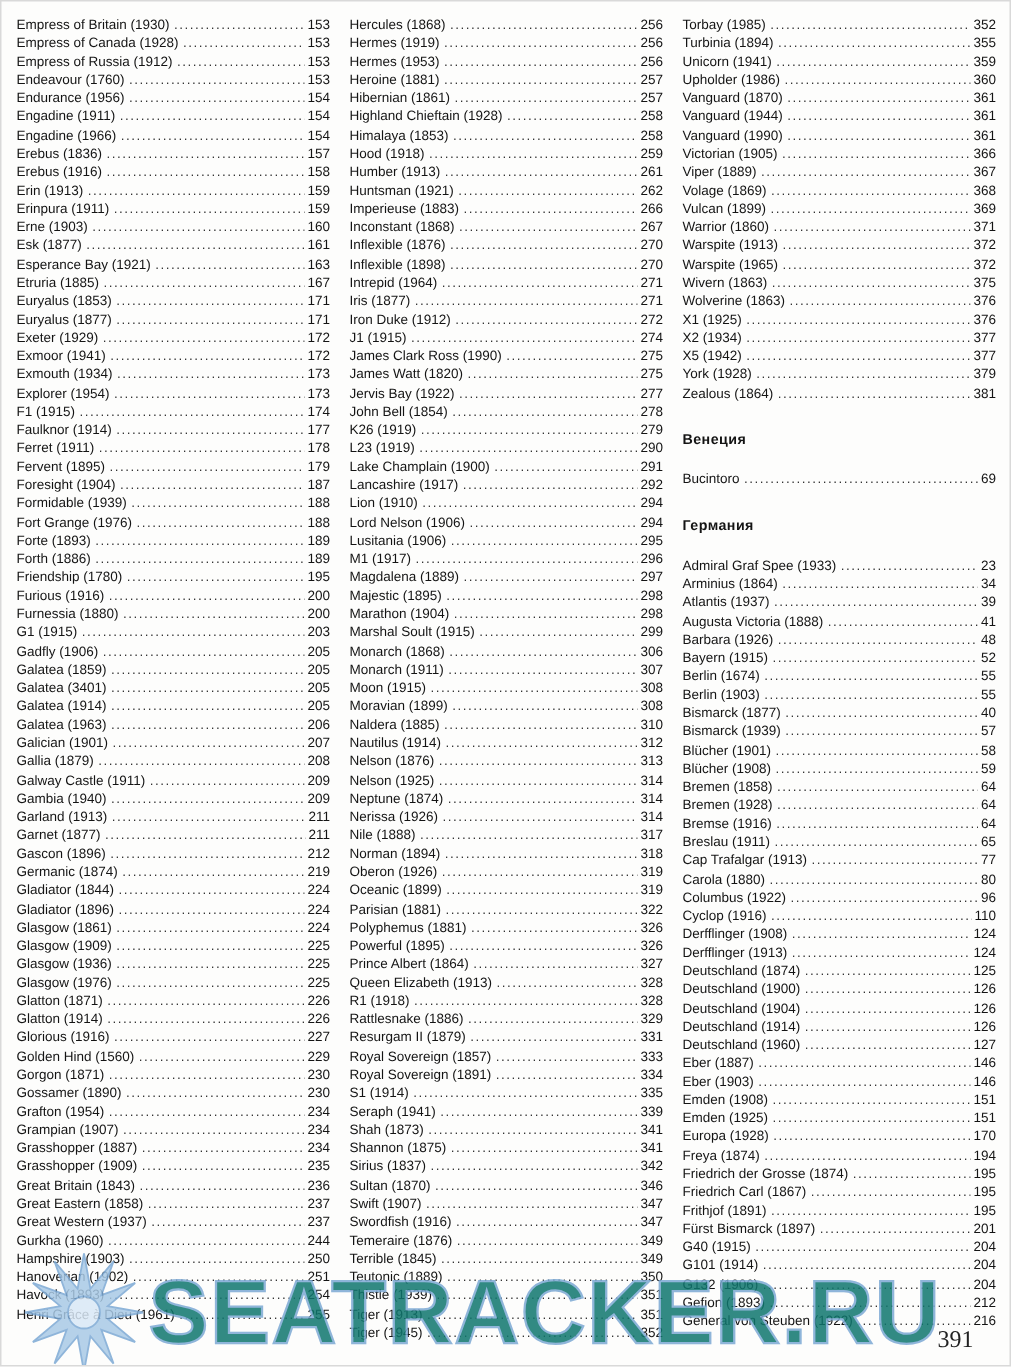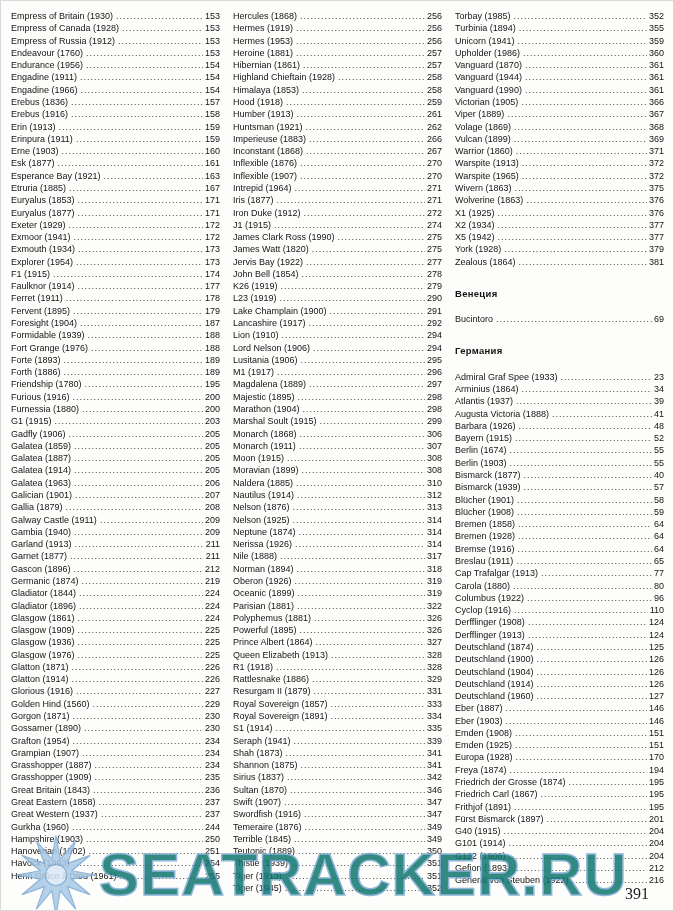--- a/index.html
+++ b/index.html
@@ -263,21 +263,21 @@
           <span class="name">Gadfly (1906)</span>
           <span class="leader"></span>
           <span class="pg">205</span>
         </div>
         <div class="entry">
           <span class="name">Galatea (1859)</span>
           <span class="leader"></span>
           <span class="pg">205</span>
         </div>
         <div class="entry">
-          <span class="name">Galatea (1887)</span>
+          <span class="name">Galatea (3401)</span>
           <span class="leader"></span>
           <span class="pg">205</span>
         </div>
         <div class="entry">
           <span class="name">Galatea (1914)</span>
           <span class="leader"></span>
           <span class="pg">205</span>
         </div>
         <div class="entry">
           <span class="name">Galatea (1963)</span>
@@ -505,21 +505,21 @@
           <span class="name">Inconstant (1868)</span>
           <span class="leader"></span>
           <span class="pg">267</span>
         </div>
         <div class="entry">
           <span class="name">Inflexible (1876)</span>
           <span class="leader"></span>
           <span class="pg">270</span>
         </div>
         <div class="entry">
-          <span class="name">Inflexible (1907)</span>
+          <span class="name">Inflexible (1898)</span>
           <span class="leader"></span>
           <span class="pg">270</span>
         </div>
         <div class="entry">
           <span class="name">Intrepid (1964)</span>
           <span class="leader"></span>
           <span class="pg">271</span>
         </div>
         <div class="entry">
           <span class="name">Iris (1877)</span>

